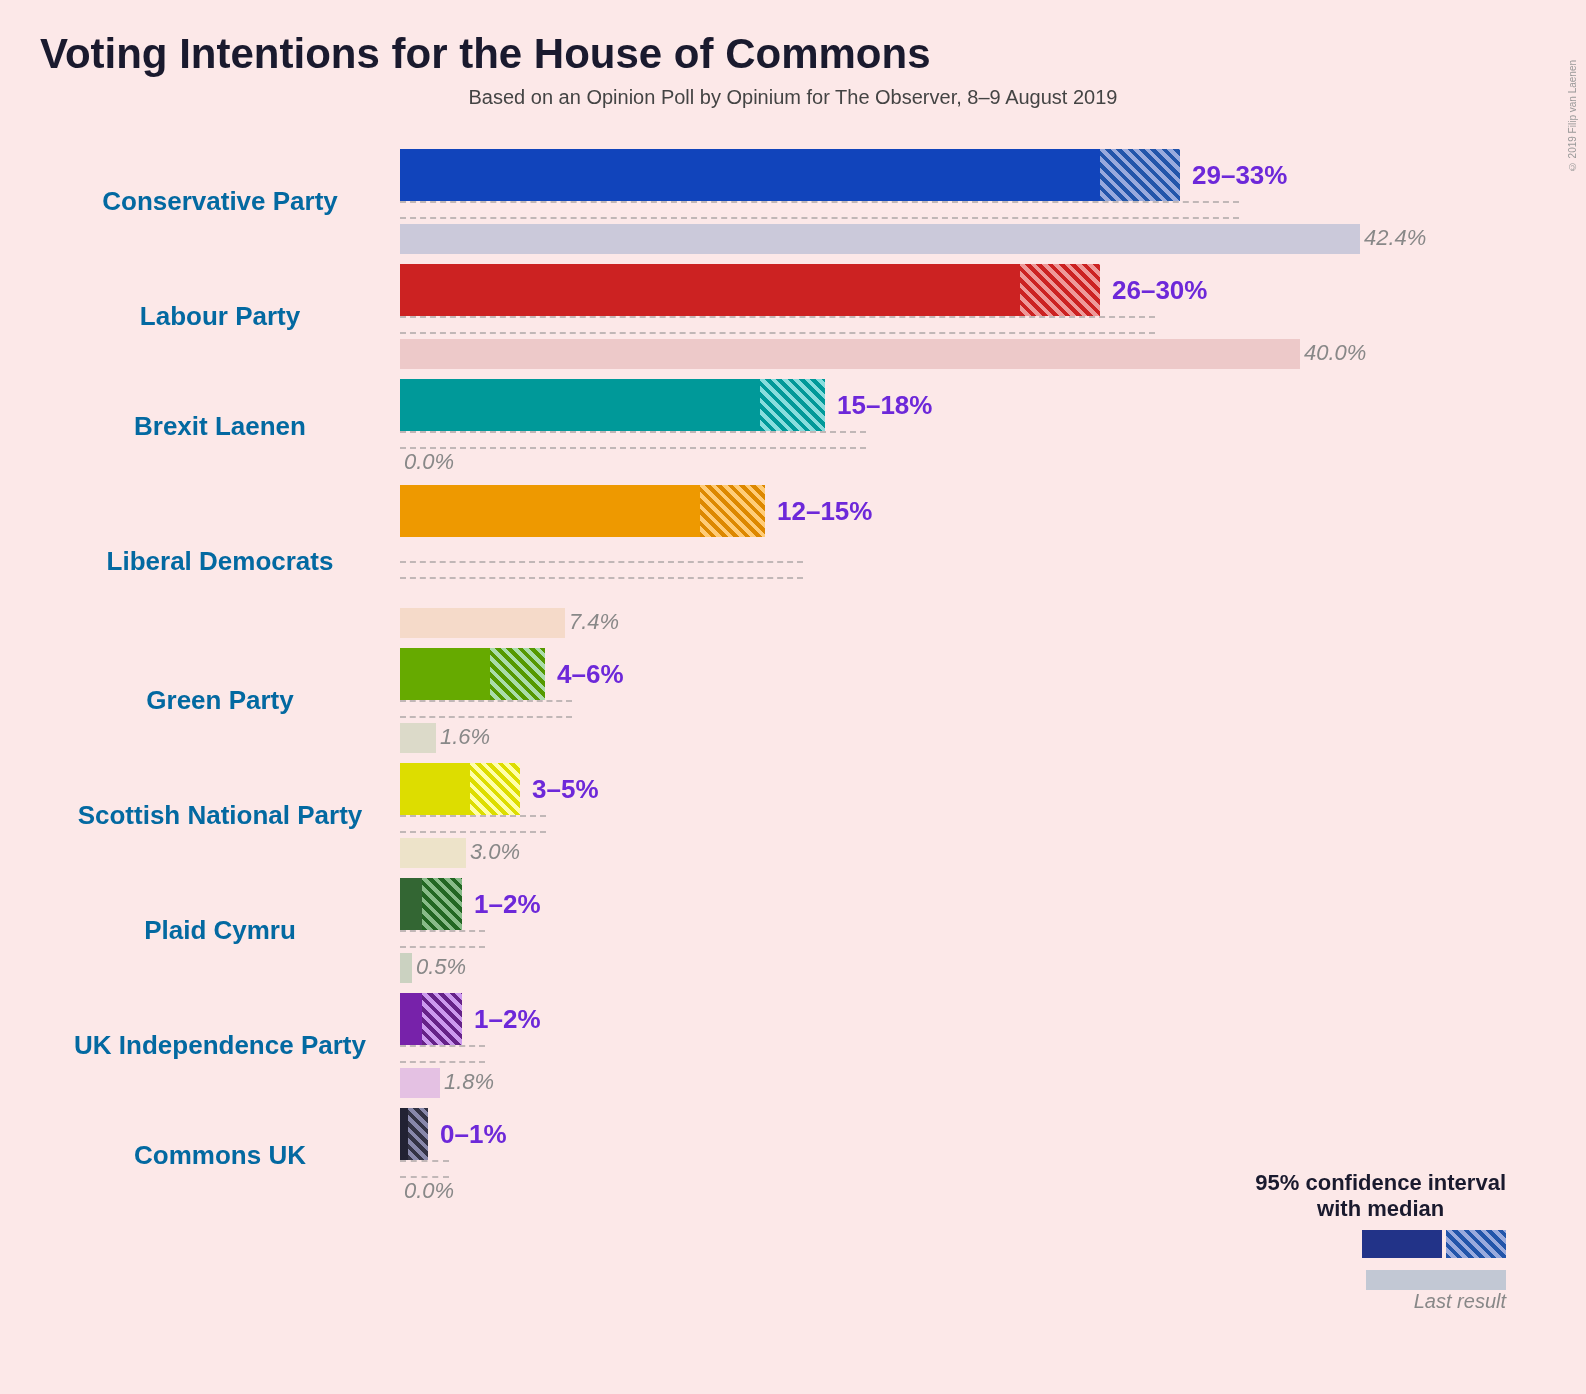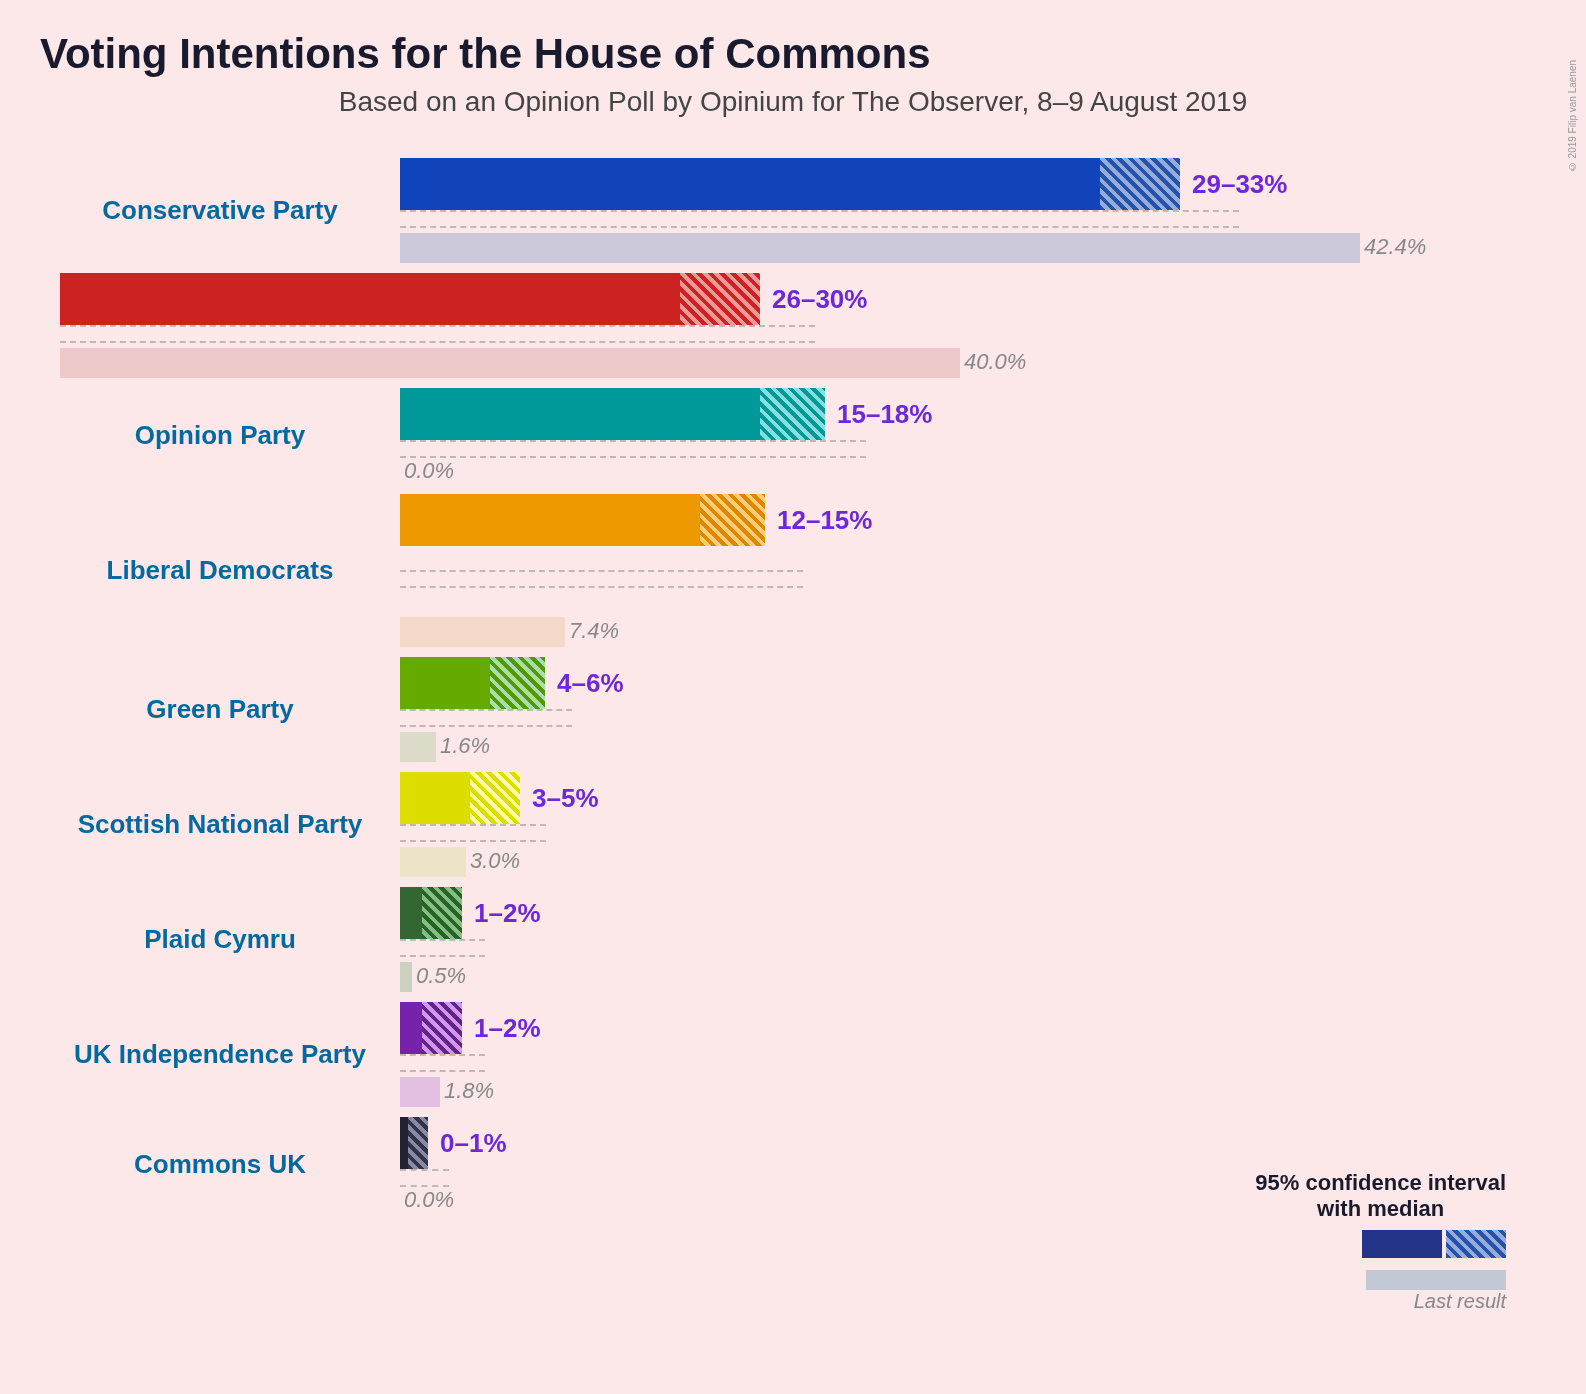--- a/index.html
+++ b/index.html
@@ -23,21 +23,21 @@
     .title {
       text-align: left;
       font-size: 42px;
       font-weight: bold;
       color: #1a1a2e;
       margin-bottom: 8px;
     }
 
     .subtitle {
       text-align: center;
-      font-size: 28px;
+      font-size: 20px;
       color: #444;
       margin-bottom: 40px;
     }
 
     .copyright {
       position: absolute;
       top: 60px;
       right: 8px;
       font-size: 10px;
       color: #999;
@@ -201,35 +201,36 @@
             <div class="pct-label">29–33%</div>
           </div>
           <div style="height: 18px; width: 839px; border-top: 2px dashed rgb(136, 136, 136); border-bottom: 2px dashed rgb(136, 136, 136); opacity: 0.5; margin-top: 0px;"></div>
           <div class="second-bar-line">
             <div class="bar-last" style="width: 960px; background: rgb(153, 170, 204);"></div>
             <div class="last-label">42.4%</div>
           </div>
         </div>
       </div>
       <div class="bar-row">
+        <div class="party-label">Labour Party</div>
         <div class="bar-group" style="position: relative;">
           <div class="main-bar-line">
             <div class="bar-solid" style="width: 620px; background: rgb(204, 34, 34);"></div>
             <div class="bar-hatched hatch-red" style="width: 80px;"></div>
             <div class="pct-label">26–30%</div>
           </div>
           <div style="height: 18px; width: 755px; border-top: 2px dashed rgb(136, 136, 136); border-bottom: 2px dashed rgb(136, 136, 136); opacity: 0.5; margin-top: 0px;"></div>
           <div class="second-bar-line">
             <div class="bar-last" style="width: 900px; background: rgb(221, 170, 170);"></div>
             <div class="last-label">40.0%</div>
           </div>
         </div>
       </div>
       <div class="bar-row">
-        <div class="party-label">Opinion Party</div>
+        <div class="party-label">Brexit Laenen</div>
         <div class="bar-group" style="position: relative;">
           <div class="main-bar-line">
             <div class="bar-solid" style="width: 360px; background: rgb(0, 153, 153);"></div>
             <div class="bar-hatched hatch-teal" style="width: 65px;"></div>
             <div class="pct-label">15–18%</div>
           </div>
           <div style="height: 18px; width: 466.25px; border-top: 2px dashed rgb(136, 136, 136); border-bottom: 2px dashed rgb(136, 136, 136); opacity: 0.5; margin-top: 0px;"></div>
           <div class="last-label" style="margin-left: 4px;">0.0%</div>
         </div>
       </div>

